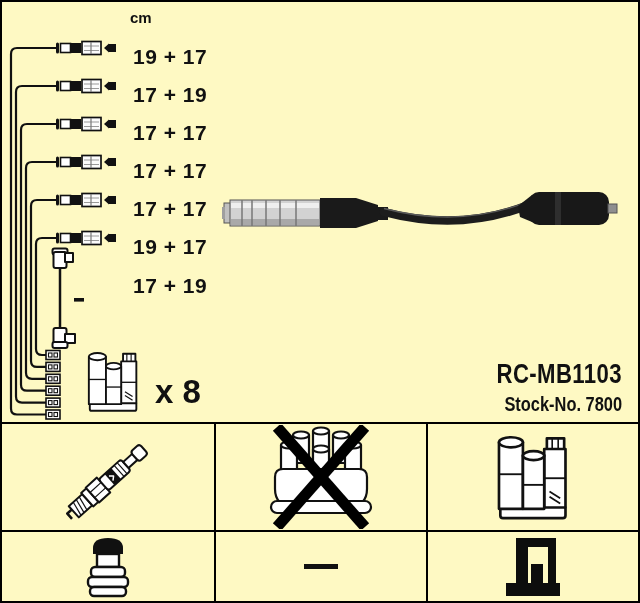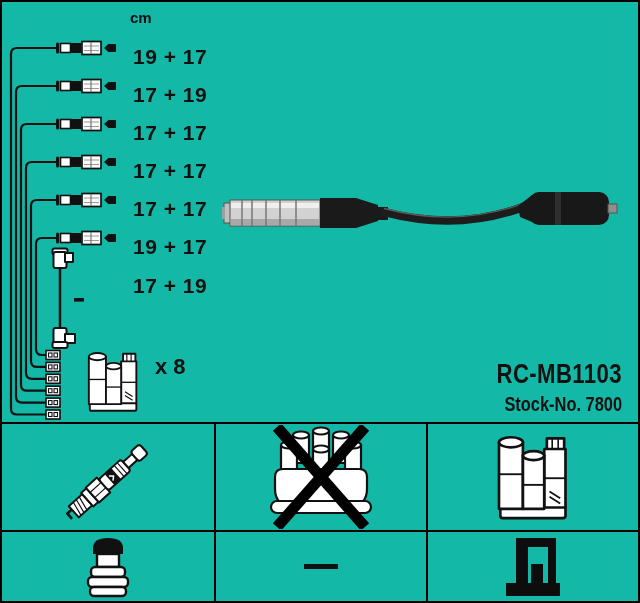--- a/index.html
+++ b/index.html
@@ -1,34 +1,34 @@
 <!DOCTYPE html>
 <html><head>
 <meta charset="utf-8">
 <style>
   html,body { margin:0; padding:0; background:#e8e8e8; }
   .canvas {
     position:relative; width:640px; height:603px;
-    background:#14b8a6; border:2px solid #000;
+    background:#fef9c3; border:2px solid #000;
     box-sizing:border-box; overflow:hidden;
     font-family:"Liberation Sans","DejaVu Sans",sans-serif;
     color:#111;
   }
   .unit-header {
     position:absolute; left:128px; top:8px;
     font-size:15px; font-weight:bold; line-height:16px;
   }
   .len-row {
     position:absolute; left:131px; width:110px;
     font-size:21px; font-weight:bold; line-height:22px;
     letter-spacing:0.5px; white-space:nowrap;margin-top:9px;
   }
   .qty-label {
-    position:absolute; left:153px; top:352px;
-    font-size:22px; font-weight:bold;
+    position:absolute; left:153px; top:371px;
+    font-size:33px; font-weight:bold;
   }
   .product-block {
     position:absolute; right:16px; top:357px; width:320px;
     text-align:right; transform:scaleX(0.82); transform-origin:100% 0;
   }
   .part-number { font-size:27px; font-weight:bold; line-height:30px; letter-spacing:0.5px; }
   .stock-number { font-size:20px; font-weight:bold; line-height:24px; margin-top:3px; }
   .diagram-svg { position:absolute; left:0; top:0; }
   .photo-svg { position:absolute; left:220px; top:170px; }
   .legend {

